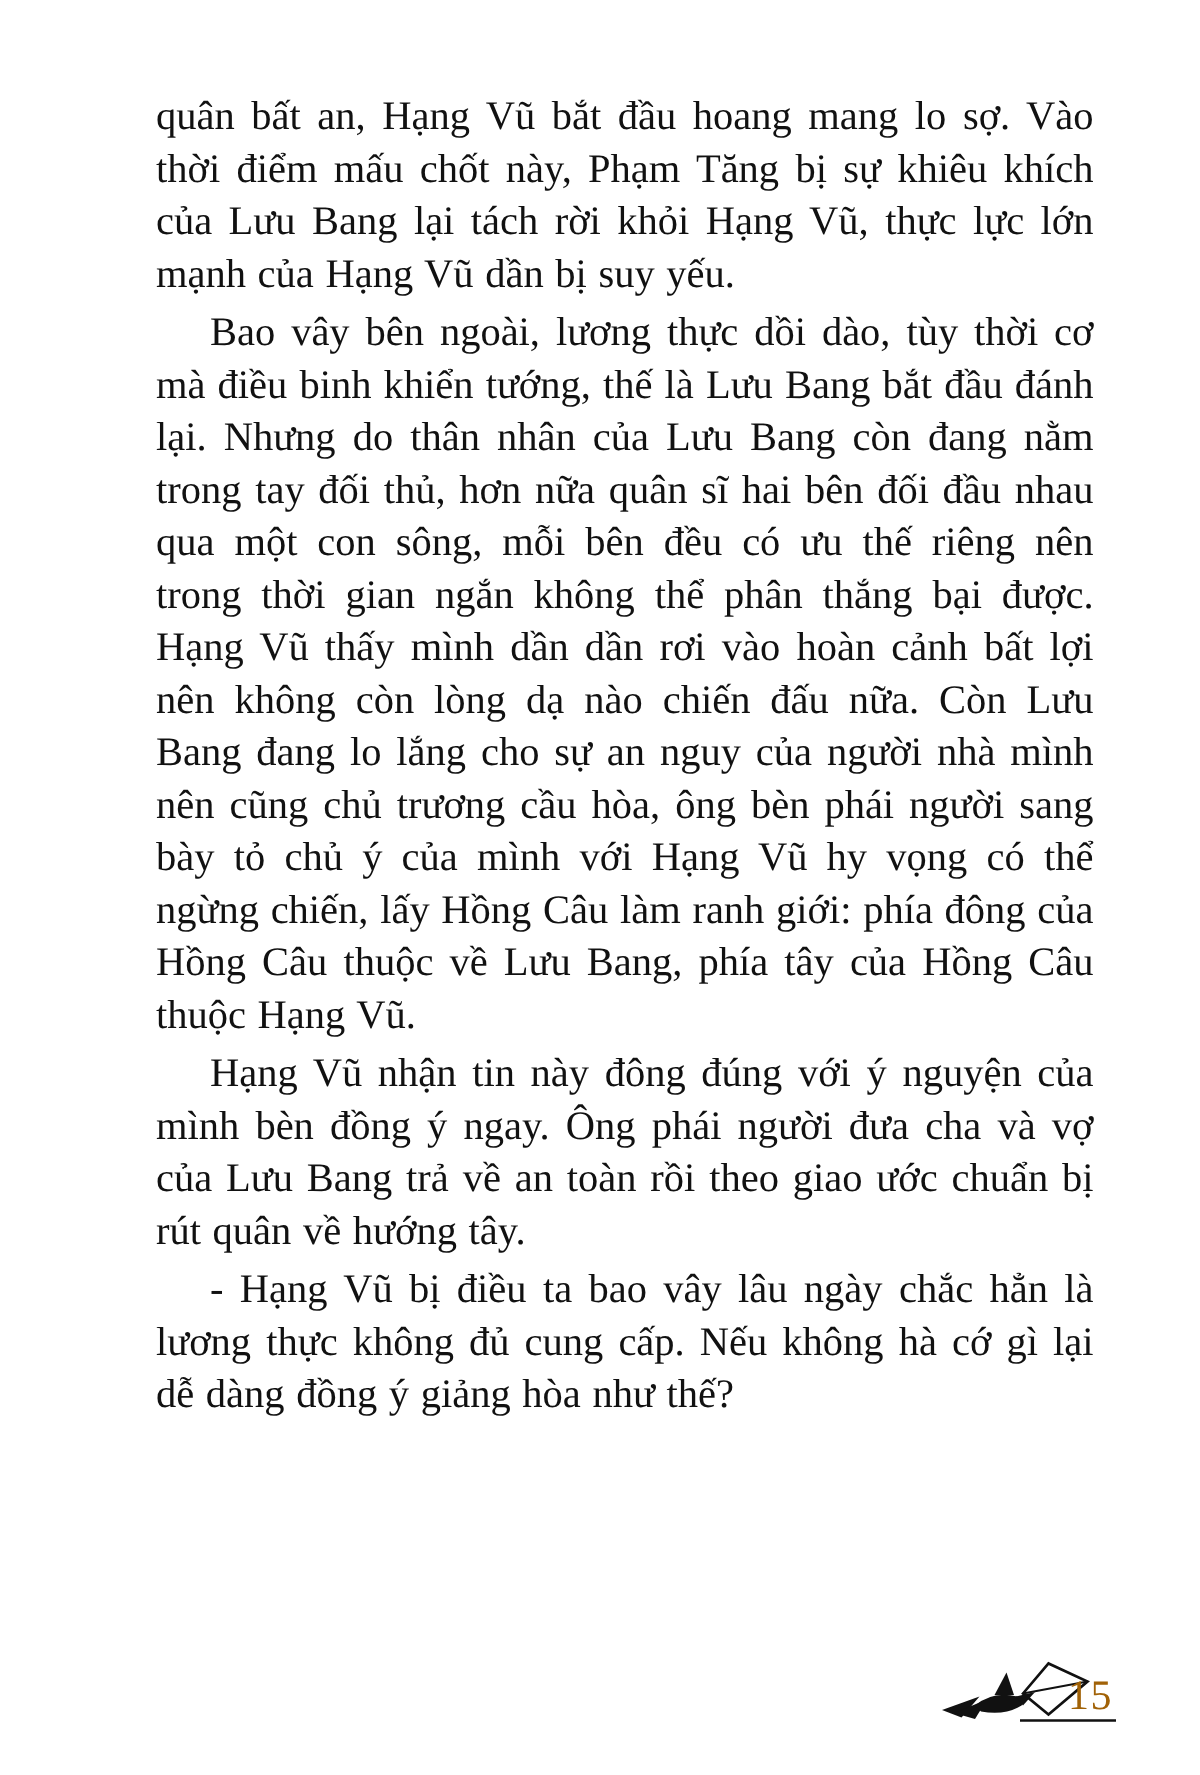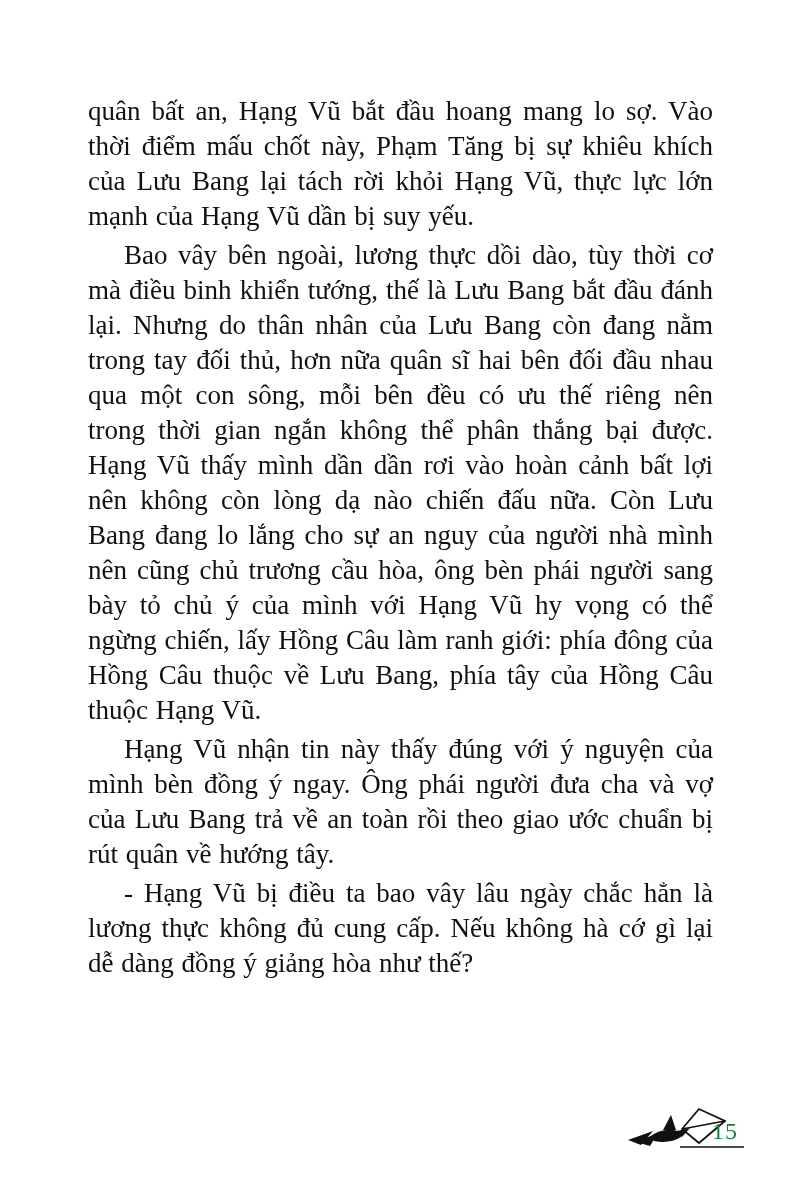--- a/index.html
+++ b/index.html
@@ -11,24 +11,23 @@
     position: relative;
     width: 800px;
     height: 1183px;
     background: #ffffff;
     overflow: hidden;
     font-family: "Liberation Serif", "DejaVu Serif", serif;
     color: #111111;
   }
   .text-block {
     position: absolute;
-    left: 88px;
+    left: 104px;
     top: 60px;
     width: 625px;
-    margin-top: 34px;
   }
   .para {
     margin: 0 0 4px 0;
     font-size: 27px;
     line-height: 35px;
     text-align: justify;
     text-indent: 36px;
     color: #111111;
     word-spacing: 1px;
   }
@@ -44,35 +43,35 @@
   }
   .ornament-svg {
     position: absolute;
     left: 0;
     top: 0;
   }
   .page-number {
     position: absolute;
     left: 84px;
     top: 13px;
-    font-size: 24px;
+    font-size: 28px;
     line-height: 28px;
-    color: #15803d;
+    color: #a16207;
     letter-spacing: 1px;
   }
 </style>
 </head>
 <body>
 
 <div class="book-page">
 
   <div class="text-block">
     <p class="para continuation">quân bất an, Hạng Vũ bắt đầu hoang mang lo sợ. Vào thời điểm mấu chốt này, Phạm Tăng bị sự khiêu khích của Lưu Bang lại tách rời khỏi Hạng Vũ, thực lực lớn mạnh của Hạng Vũ dần bị suy yếu.</p>
     <p class="para">Bao vây bên ngoài, lương thực dồi dào, tùy thời cơ mà điều binh khiển tướng, thế là Lưu Bang bắt đầu đánh lại. Nhưng do thân nhân của Lưu Bang còn đang nằm trong tay đối thủ, hơn nữa quân sĩ hai bên đối đầu nhau qua một con sông, mỗi bên đều có ưu thế riêng nên trong thời gian ngắn không thể phân thắng bại được. Hạng Vũ thấy mình dần dần rơi vào hoàn cảnh bất lợi nên không còn lòng dạ nào chiến đấu nữa. Còn Lưu Bang đang lo lắng cho sự an nguy của người nhà mình nên cũng chủ trương cầu hòa, ông bèn phái người sang bày tỏ chủ ý của mình với Hạng Vũ hy vọng có thể ngừng chiến, lấy Hồng Câu làm ranh giới: phía đông của Hồng Câu thuộc về Lưu Bang, phía tây của Hồng Câu thuộc Hạng Vũ.</p>
-    <p class="para">Hạng Vũ nhận tin này thấy đúng với ý nguyện của mình bèn đồng ý ngay. Ông phái người đưa cha và vợ của Lưu Bang trả về an toàn rồi theo giao ước chuẩn bị rút quân về hướng tây.</p>
+    <p class="para">Hạng Vũ nhận tin này đông đúng với ý nguyện của mình bèn đồng ý ngay. Ông phái người đưa cha và vợ của Lưu Bang trả về an toàn rồi theo giao ước chuẩn bị rút quân về hướng tây.</p>
     <p class="para">- Hạng Vũ bị điều ta bao vây lâu ngày chắc hẳn là lương thực không đủ cung cấp. Nếu không hà cớ gì lại dễ dàng đồng ý giảng hòa như thế?</p>
   </div>
 
   <div class="page-footer">
     <svg class="ornament-svg" width="155" height="50" viewBox="0 0 155 50" aria-hidden="true">
 
       <path d="M52 43 H116" stroke="#111111" stroke-width="1.6" fill="none"></path>
 
       <path d="M54 25 L71 5 L97 17 L71 39 Z" fill="none" stroke="#111111" stroke-width="1.8" stroke-linejoin="miter"></path>
       <path d="M54 25 L97 17" fill="none" stroke="#111111" stroke-width="1.4"></path>

